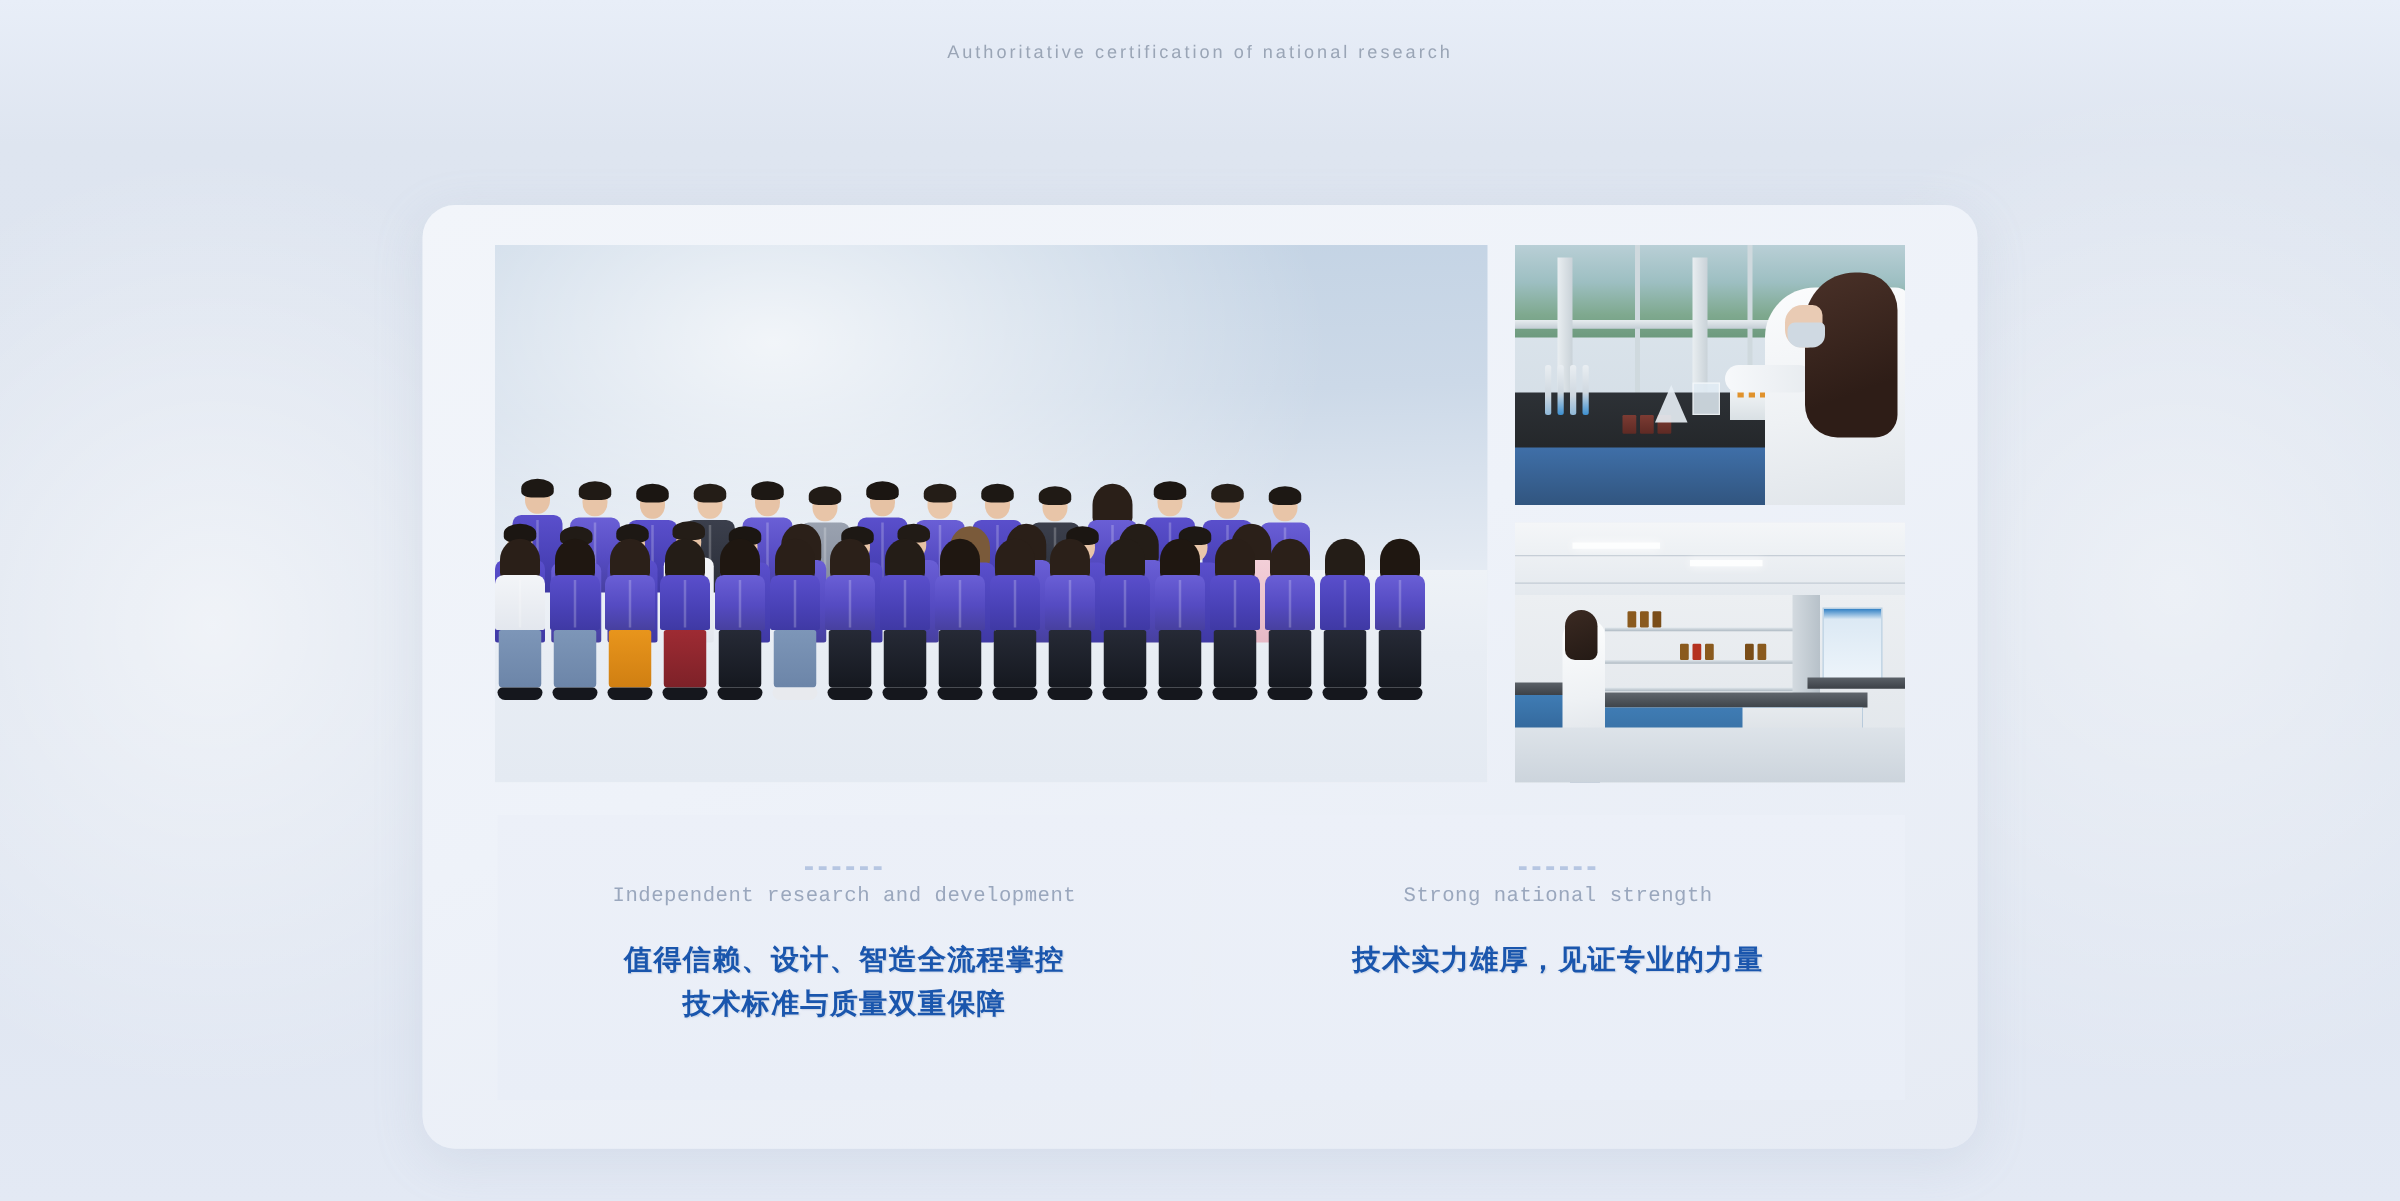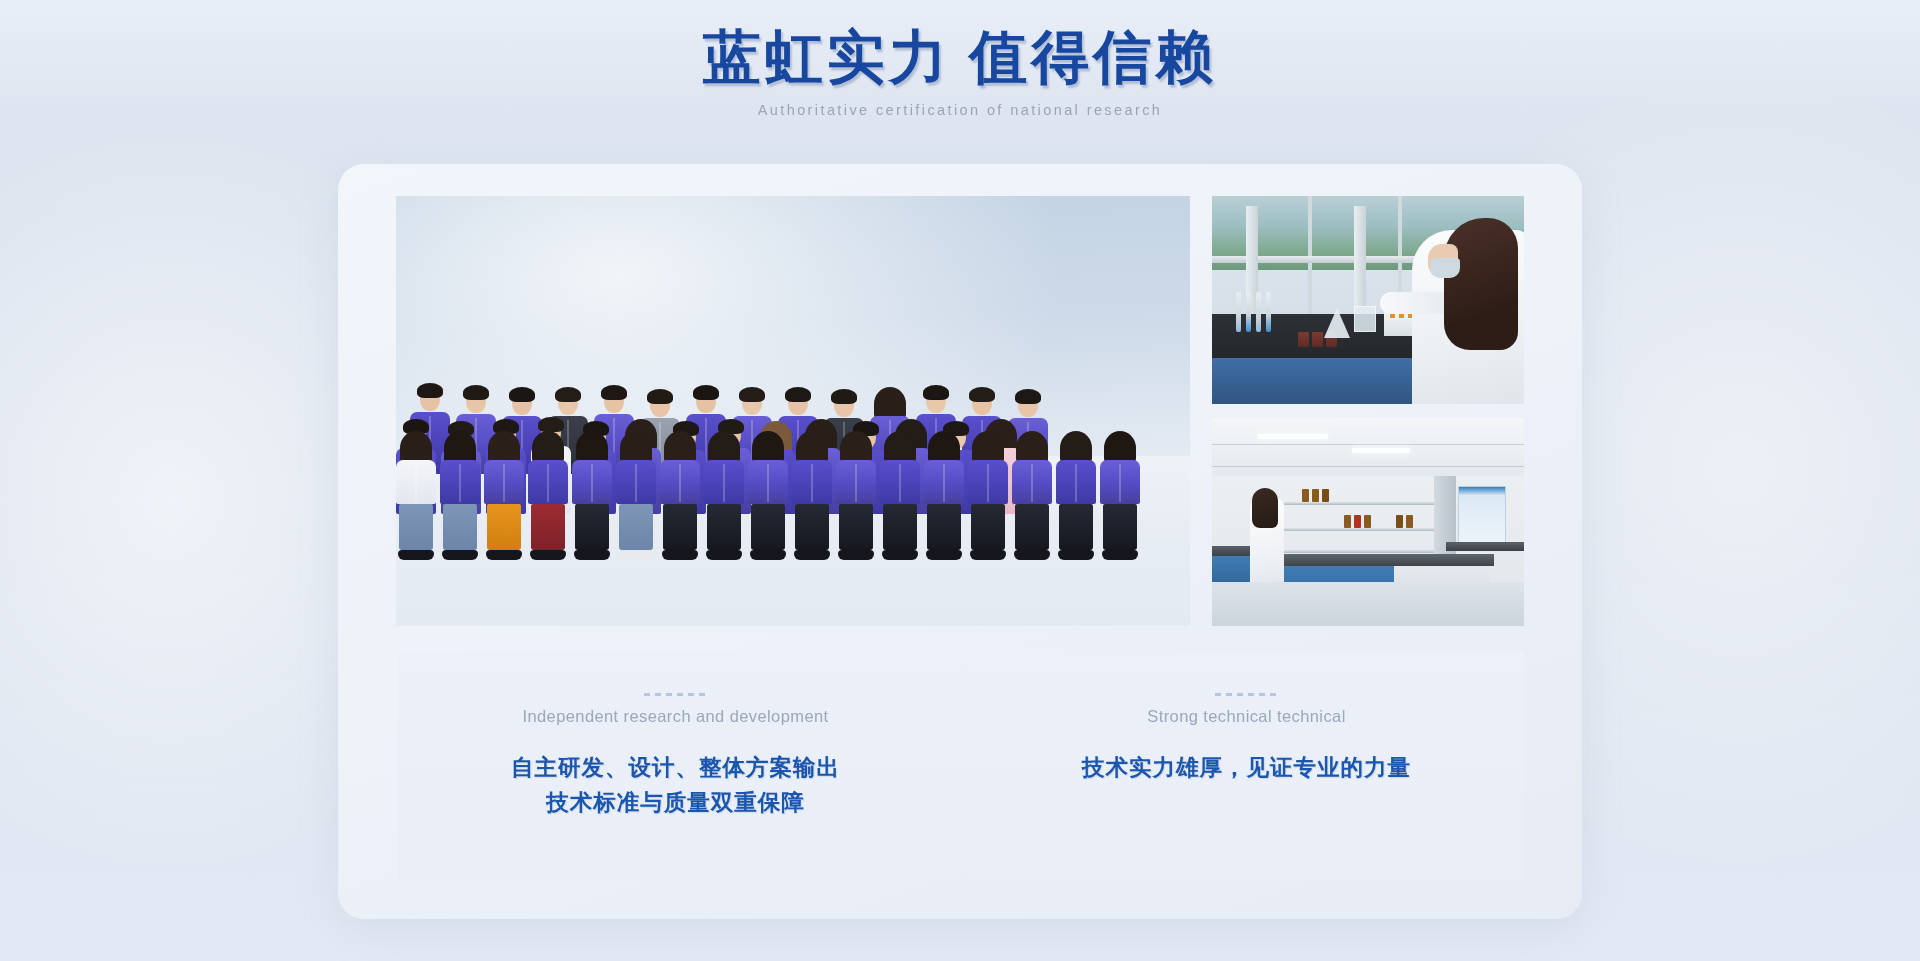--- a/index.html
+++ b/index.html
@@ -277,39 +277,38 @@
     color: #1a56ad;
     text-shadow: 1px 2px 1px rgba(140,160,195,.4);
   }
   .divider {
     width: 64px; height: 3px; margin: 13px auto 0;
     background-image: linear-gradient(90deg, #b6c6e2 0 6px, transparent 6px 11px);
     background-size: 11px 3px; background-repeat: repeat-x;
   }
   .card-sub {
     margin-top: 11px;
-    font-family: Liberation Sans, sans-serif;
+    font-family: Liberation Mono, monospace;
     font-size: 16.5px; color: #9aa7bd; letter-spacing: .4px;
   }
   .card-body {
     margin-top: 25px;
     font-family: "Liberation Serif", serif;
     font-weight: 700; font-size: 22.5px; line-height: 1.55;
     color: #1a56ad; letter-spacing: 1px;
     text-shadow: 1px 1px 1px rgba(150,170,200,.35);
   }
 </style>
 </head>
 <body>
 
 <div class="bg-glow-left"></div>
 <div class="bg-glow-right"></div>
 
 <div class="header">
-  <div class="title">蓝虹实力  值得信赖</div>
   <div class="subtitle">Authoritative certification of national research</div>
 </div>
 
 <div class="panel">
 
   <div class="media">
 
     <div class="media-main">
       <div class="gp-backdrop"></div>
       <div class="gp-floor"></div>
@@ -703,27 +702,27 @@
 
     </div>
   </div>
 
   <div class="cards">
 
     <div class="card">
       <div class="divider"></div>
       <div class="card-sub">Independent research and development</div>
       <div class="card-body">
-        <div>自主研发、设计、整体方案输出</div>
+        <div>值得信赖、设计、智造全流程掌控</div>
         <div>技术标准与质量双重保障</div>
       </div>
     </div>
 
     <div class="card">
       <div class="divider"></div>
-      <div class="card-sub">Strong technical technical</div>
+      <div class="card-sub">Strong national strength</div>
       <div class="card-body">
         <div>技术实力雄厚，见证专业的力量</div>
       </div>
     </div>
 
   </div>
 </div>
 
 </body></html>

